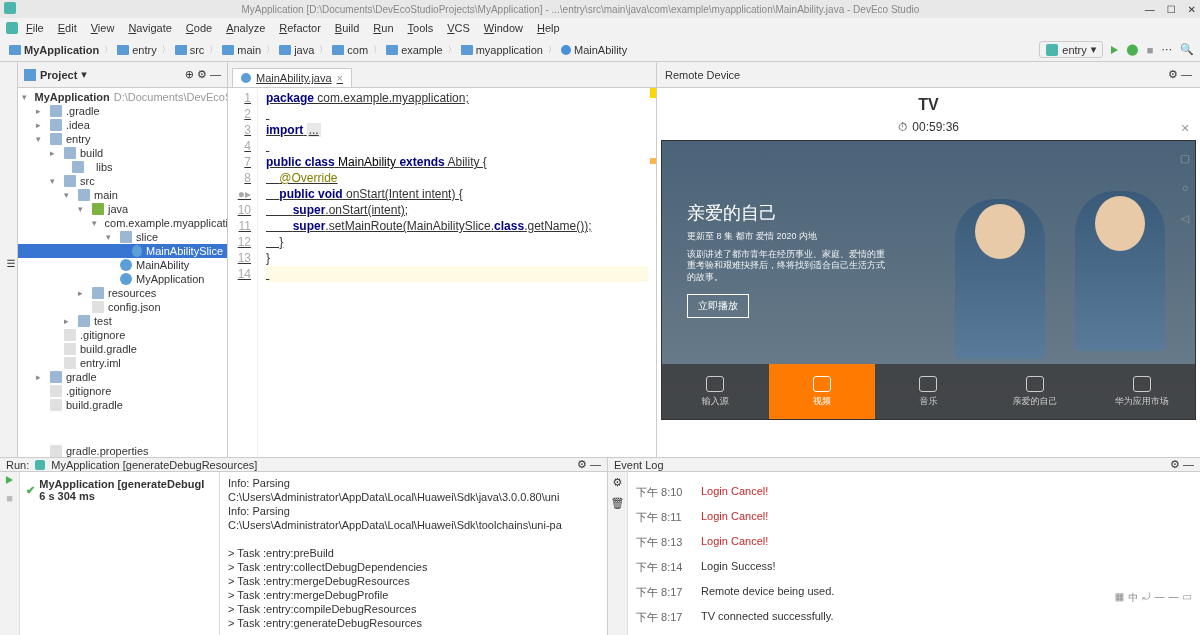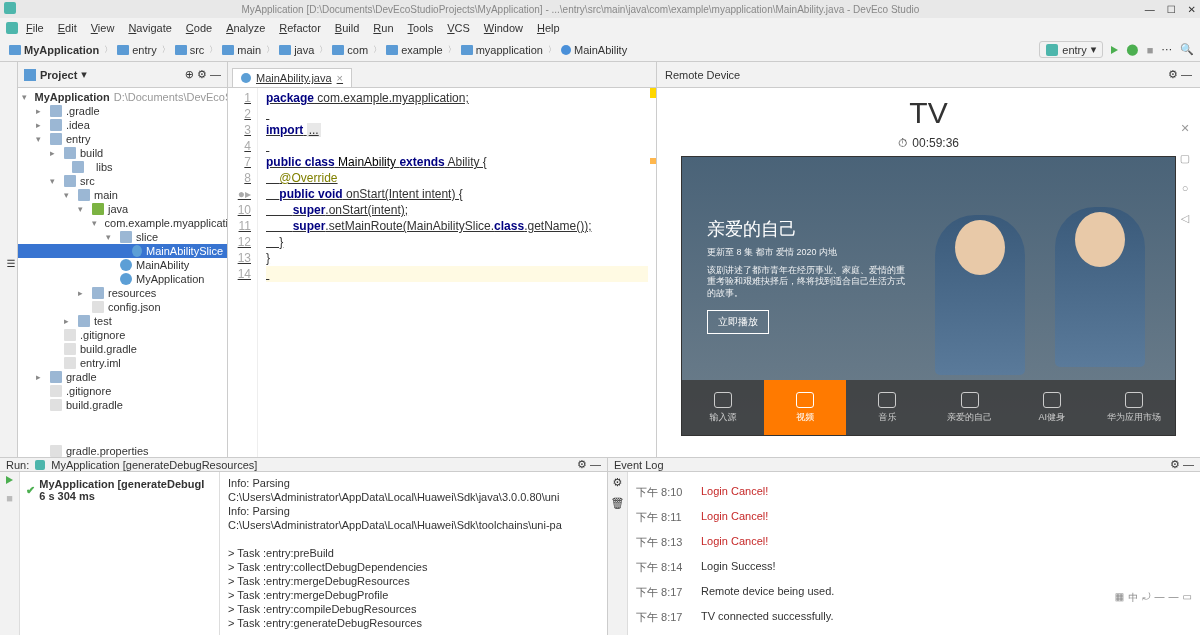--- a/index.html
+++ b/index.html
@@ -58,23 +58,23 @@
 .imp-dots { background: #e8e8e8; padding: 0 2px; }
 .code-line { height: 16px; }
 .highlight-line { background: #fffae3; }
 .right-marker { position: absolute; right: 0; top: 0; width: 6px; height: 10px; background: #ffd700; }
 .right-marker2 { position: absolute; right: 0; top: 70px; width: 6px; height: 6px; background: #ffb74d; }
 
 
 .remote-panel { width: 543px; background: #fff; display: flex; flex-direction: column; }
 .remote-header { height: 26px; background: #f2f2f2; border-bottom: 1px solid #ccc; display: flex; align-items: center; justify-content: space-between; padding: 0 8px; font-size: 11px; }
 .remote-body { flex: 1; display: flex; flex-direction: column; align-items: center; padding: 8px; gap: 6px; }
-.remote-title { font-size: 30px; font-weight: 400; }
+.remote-title { font-size: 16px; font-weight: 700; }
 .remote-timer { display: flex; align-items: center; gap: 5px; font-size: 12px; }
-.tv-screen { width: 495px; height: 280px; background: linear-gradient(#4a6378, #6e7f8c); position: relative; border: 1px solid #333; overflow: hidden; }
+.tv-screen { width: 535px; height: 280px; background: linear-gradient(#4a6378, #6e7f8c); position: relative; border: 1px solid #333; overflow: hidden; }
 .tv-content { position: absolute; left: 25px; top: 60px; color: #fff; }
 .tv-content h3 { font-size: 18px; font-weight: normal; }
 .tv-content p { font-size: 9px; margin-top: 6px; opacity: 0.9; max-width: 200px; line-height: 1.3; }
 .tv-play-btn { border: 1px solid #fff; padding: 4px 10px; display: inline-block; margin-top: 10px; font-size: 10px; }
 .tv-people { position: absolute; right: 20px; top: 40px; width: 230px; height: 180px; }
 .person { position: absolute; width: 90px; height: 160px; background: linear-gradient(#3a5a7a, #5a7a9a); border-radius: 40px 40px 5px 5px; }
 .person::before { content: ''; position: absolute; top: 5px; left: 20px; width: 50px; height: 55px; background: #e8c9a8; border-radius: 50%; }
 .tv-nav { position: absolute; bottom: 0; left: 0; right: 0; height: 55px; display: flex; }
 .tv-nav-item { flex: 1; background: rgba(60,60,60,0.85); display: flex; flex-direction: column; align-items: center; justify-content: center; color: #ccc; font-size: 9px; gap: 3px; }
 .tv-nav-item.active { background: #ff7a00; color: #fff; }
@@ -419,24 +419,20 @@
             <div class="tv-nav-item">
               <div class="nicon"></div>
               <span>音乐</span>
             </div>
             <div class="tv-nav-item">
               <div class="nicon"></div>
               <span>亲爱的自己</span>
             </div>
             <div class="tv-nav-item">
               <div class="nicon"></div>
-              <span>AI健身</span>
-            </div>
-            <div class="tv-nav-item">
-              <div class="nicon"></div>
               <span>华为应用市场</span>
             </div>
           </div>
       </div>
     </div>
     <div class="remote-side-icons">
       <span>✕</span>
       <span>▢</span>
       <span>○</span>
       <span>◁</span>

